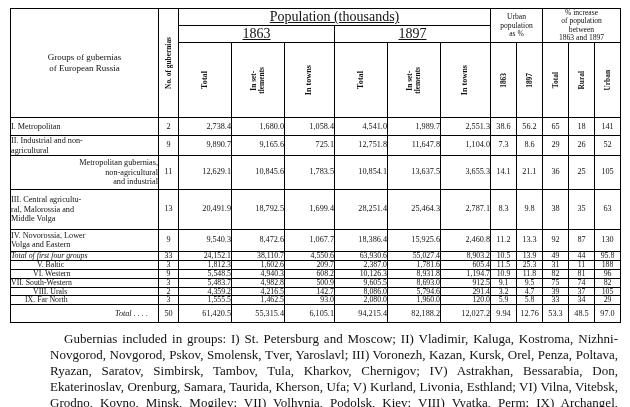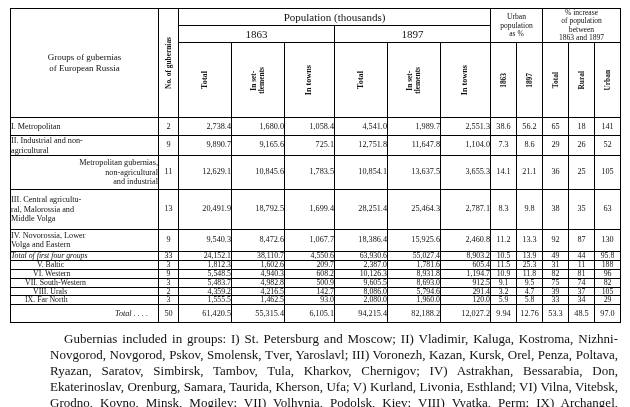--- a/index.html
+++ b/index.html
@@ -31,23 +31,24 @@
   table.main td, table.main th {
     border: 1px solid #000;
     padding: 0;
     vertical-align: middle;
     font-weight: normal;
   }
   
   .hd {
     text-align: center;
     font-weight: bold;
-    font-size: 11px;
+    font-size: 14px;
     padding: 2px 1px;
     line-height: 1.15;
+    text-decoration: underline;
   }
   .hd-small {
     text-align: center;
     font-weight: bold;
     font-size: 7.6px;
     padding: 1px;
     line-height: 1.1;
   }
   .vert {
     writing-mode: vertical-rl;
@@ -355,21 +356,21 @@
         <td class="num">8,931.8</td>
         <td class="num">1,194.7</td>
         <td class="numc">10.9</td>
         <td class="numc">11.8</td>
         <td class="numc">82</td>
         <td class="numc">81</td>
         <td class="numc">96</td>
       </tr>
 
       <tr class="tight">
-        <td class="rowlabel" style="padding-left:14px">VII. South-Western</td>
+        <td class="rowlabel" style="">VII. South-Western</td>
         <td class="numc">3</td>
         <td class="num">5,483.7</td>
         <td class="num">4,982.8</td>
         <td class="num">500.9</td>
         <td class="num">9,605.5</td>
         <td class="num">8,693.0</td>
         <td class="num">912.5</td>
         <td class="numc">9.1</td>
         <td class="numc">9.5</td>
         <td class="numc">75</td>

